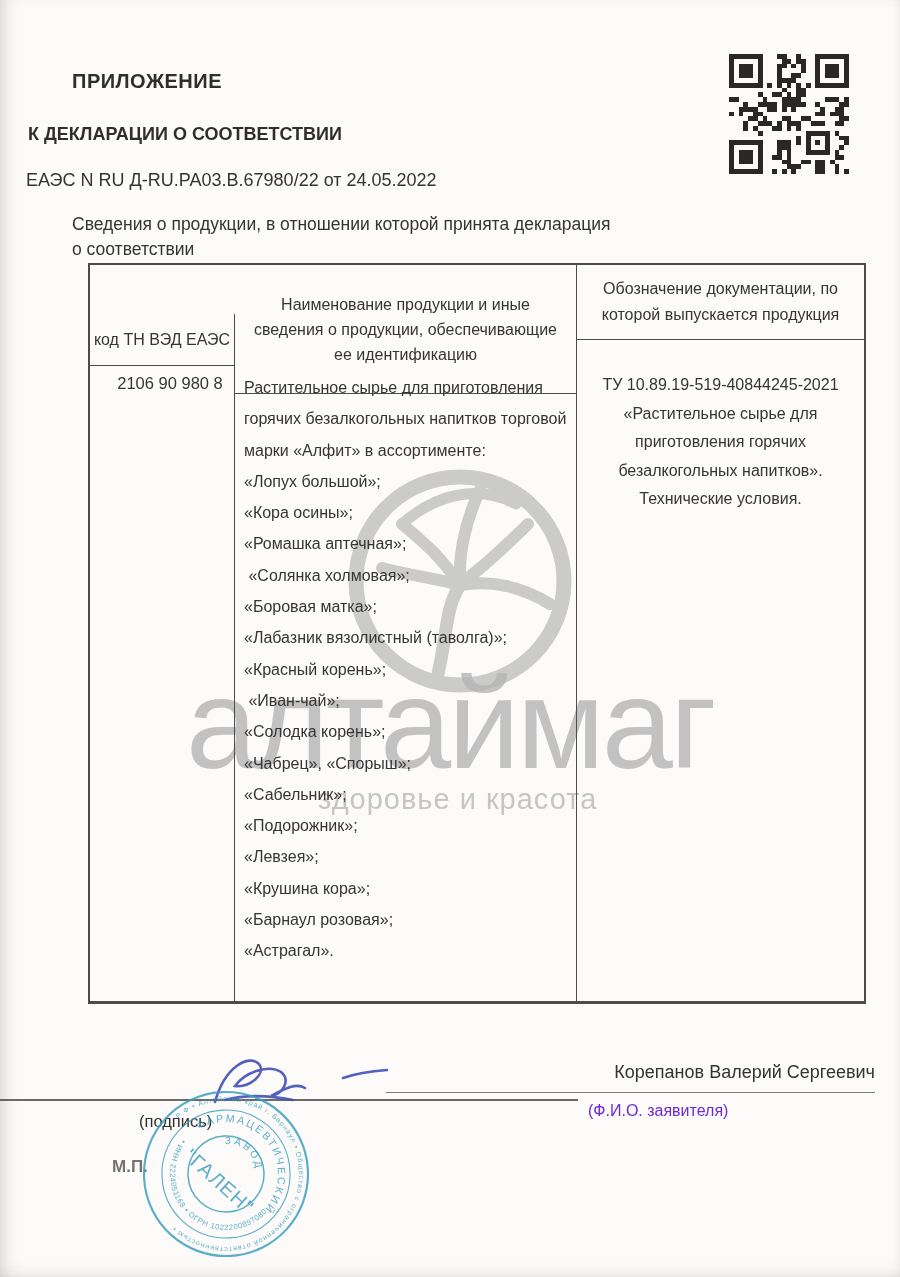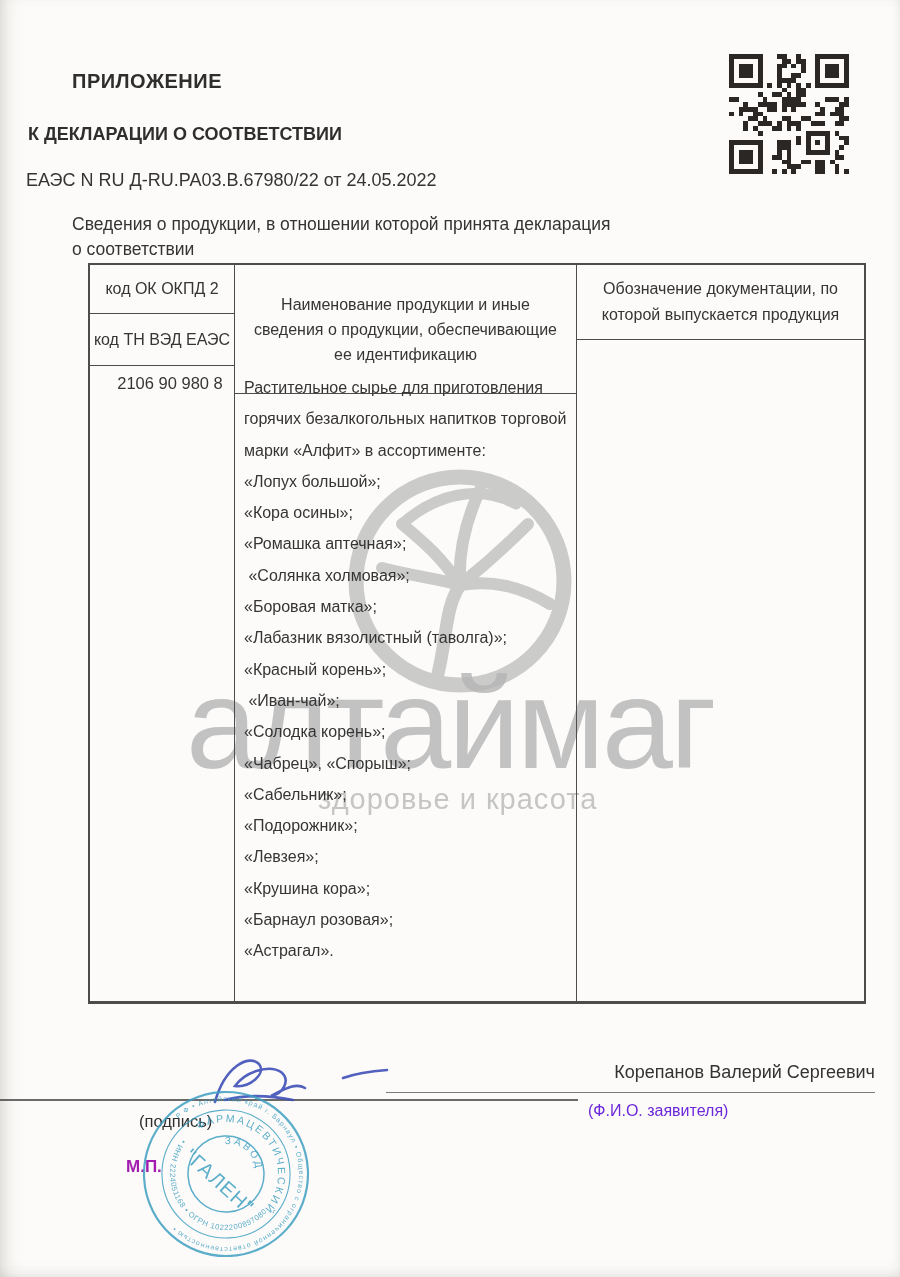--- a/index.html
+++ b/index.html
@@ -42,21 +42,21 @@
   .c2body{left:145px;top:101px;width:342px;bottom:0;padding:6px 4px 0 9px;}
   .c3body{left:487px;top:101px;right:0;bottom:0;padding-top:5px;text-align:center;}
   .code{padding-top:8px;text-align:center;font-size:16.5px;padding-left:16px;}
   .pline{height:31.3px;line-height:31.3px;white-space:pre;font-size:16px;}
   .dline{height:28.6px;line-height:28.6px;font-size:16px;}
 
   
   .sigline1{left:0;top:1099px;width:578px;border-top:2px solid #6a6a6a;}
   .sigline2{left:386px;top:1092px;width:489px;border-top:1.5px solid #7a7a7a;}
   .cap-sign{left:139px;top:1112px;font-size:16.5px;color:#2f2f2f;}
-  .cap-mp{left:112px;top:1157px;font-size:17px;font-weight:bold;color:#a21caf;margin-left:14px;}
+  .cap-mp{left:112px;top:1157px;font-size:17px;font-weight:bold;color:#737373;}
   .applicant{right:25px;top:1062px;font-size:18px;color:#333;white-space:nowrap;}
   .cap-fio{left:588px;top:1102px;font-size:16px;color:#6d28d9;}
 
   .qr-svg{left:729px;top:54px;width:120px;height:120px;}
   .qr-svg rect{fill:#2b2724;}
   .tree-svg{left:338px;top:458px;width:244px;height:246px;opacity:.92;}
   .sig-svg{left:195px;top:1050px;width:210px;height:62px;}
   .stamp-svg{left:140px;top:1088px;width:172px;height:172px;opacity:.85;}
 </style>
 </head>
@@ -346,21 +346,20 @@
     <path d="M122,127 C120,92 128,62 142,32" stroke-width="12"></path>
     <path d="M122,127 C148,106 168,88 190,66" stroke-width="12"></path>
     <path d="M122,127 C154,122 182,128 212,146" stroke-width="12"></path>
     <path d="M122,127 C98,120 74,118 44,110" stroke-width="12"></path>
     <path d="M64,66 C98,36 140,26 178,46" stroke-width="11"></path>
   </svg>
   <div class="abs wm-brand">алтаймаг</div>
   <div class="abs wm-tag">здоровье и красота</div>
 
   <div class="abs tbl">
-    <div class="cell cflex c1a bline rline">код ОК ОКПД 2</div>
     <div class="cell cflex c1b bline rline">код ТН ВЭД ЕАЭС</div>
     <div class="cell cflex c2h bline rline">
         <div>Наименование продукции и иные</div>
         <div>сведения о продукции, обеспечивающие</div>
         <div>ее идентификацию</div>
       </div>
     <div class="cell cflex c3h bline">
         <div>Обозначение документации, по</div>
         <div>которой выпускается продукция</div>
       </div>
@@ -381,20 +380,27 @@
         <div class="pline">«Красный корень»;</div>
         <div class="pline"> «Иван-чай»;</div>
         <div class="pline">«Солодка корень»;</div>
         <div class="pline">«Чабрец», «Спорыш»;</div>
         <div class="pline">«Сабельник»;</div>
         <div class="pline">«Подорожник»;</div>
         <div class="pline">«Левзея»;</div>
         <div class="pline">«Крушина кора»;</div>
         <div class="pline">«Барнаул розовая»;</div>
         <div class="pline">«Астрагал».</div>
+      </div>
+    <div class="cell c3body">
+        <div class="dline">ТУ 10.89.19-519-40844245-2021</div>
+        <div class="dline">«Растительное сырье для</div>
+        <div class="dline">приготовления горячих</div>
+        <div class="dline">безалкогольных напитков».</div>
+        <div class="dline">Технические условия.</div>
       </div>
   </div>
 
   <div class="abs sigline1"></div>
   <div class="abs sigline2"></div>
 
   <svg class="abs sig-svg" viewBox="0 0 210 62" fill="none" stroke="#4050b8" stroke-width="2.6" stroke-linecap="round" opacity=".9">
     <path d="M20,52 C30,16 54,4 64,14 C72,24 54,38 40,36 C50,22 74,14 86,22 C96,30 88,44 76,46 C88,40 100,32 110,38"></path>
     <path d="M30,50 C52,44 78,46 98,50"></path>
     <path d="M148,28 C162,23 178,21 192,20"></path>

